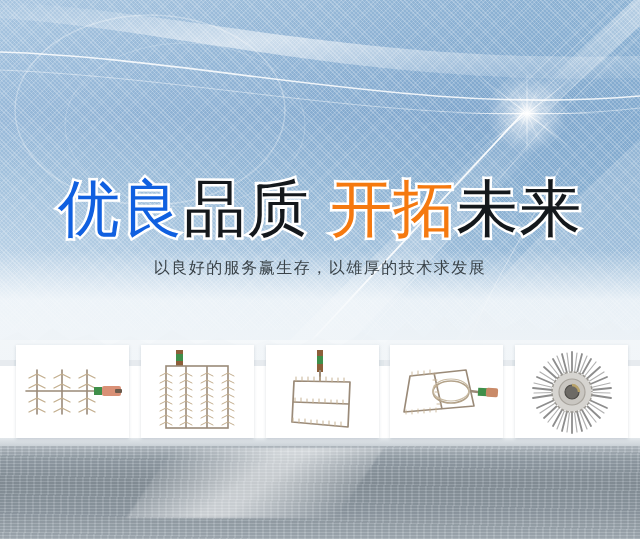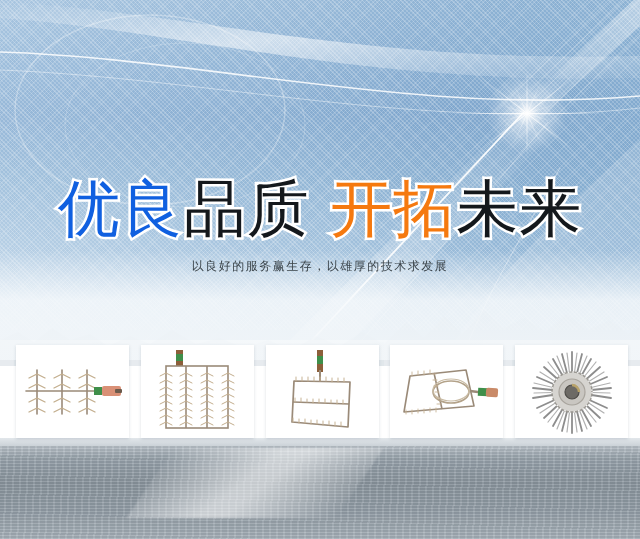--- a/index.html
+++ b/index.html
@@ -106,21 +106,21 @@
   .hl-blue{color:#1060e0;}
   .hl-dark{color:#14181c;}
   .hl-orange{color:#f5790f;}
   .hl-gap{ -webkit-text-stroke:0 !important; color:transparent; }
 
   
   .subtitle{
     position:absolute;left:0;top:258px;width:640px;
     text-align:center;
     font-family:"DejaVu Sans","Liberation Sans",sans-serif;
-    font-size:12px;letter-spacing:1.5px;
+    font-size:16px;letter-spacing:1.5px;
     color:#3a4349;
     white-space:nowrap;
   }
 
   
   .cards{
     position:absolute;left:16px;top:345px;
     width:612px;height:93px;
     display:flex;justify-content:space-between;
   }

